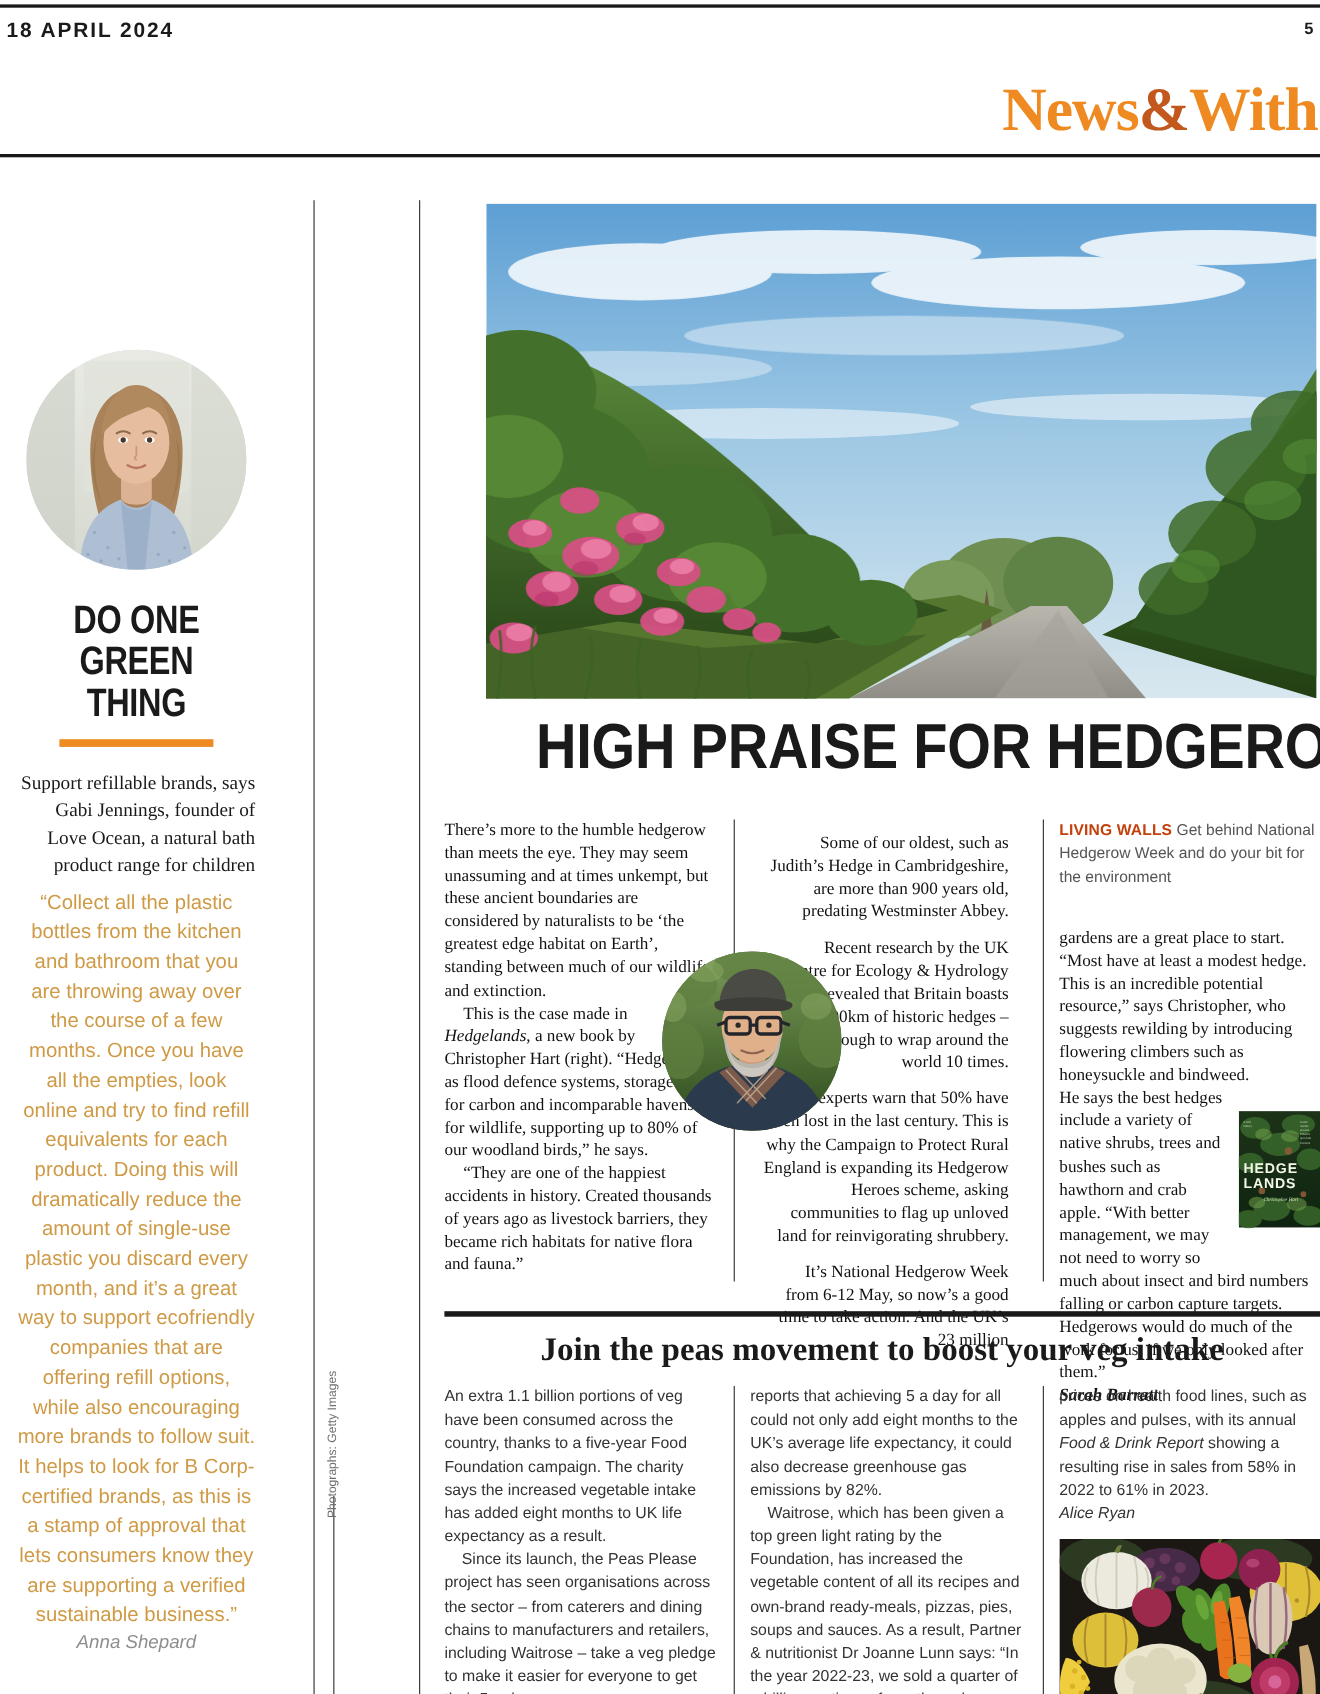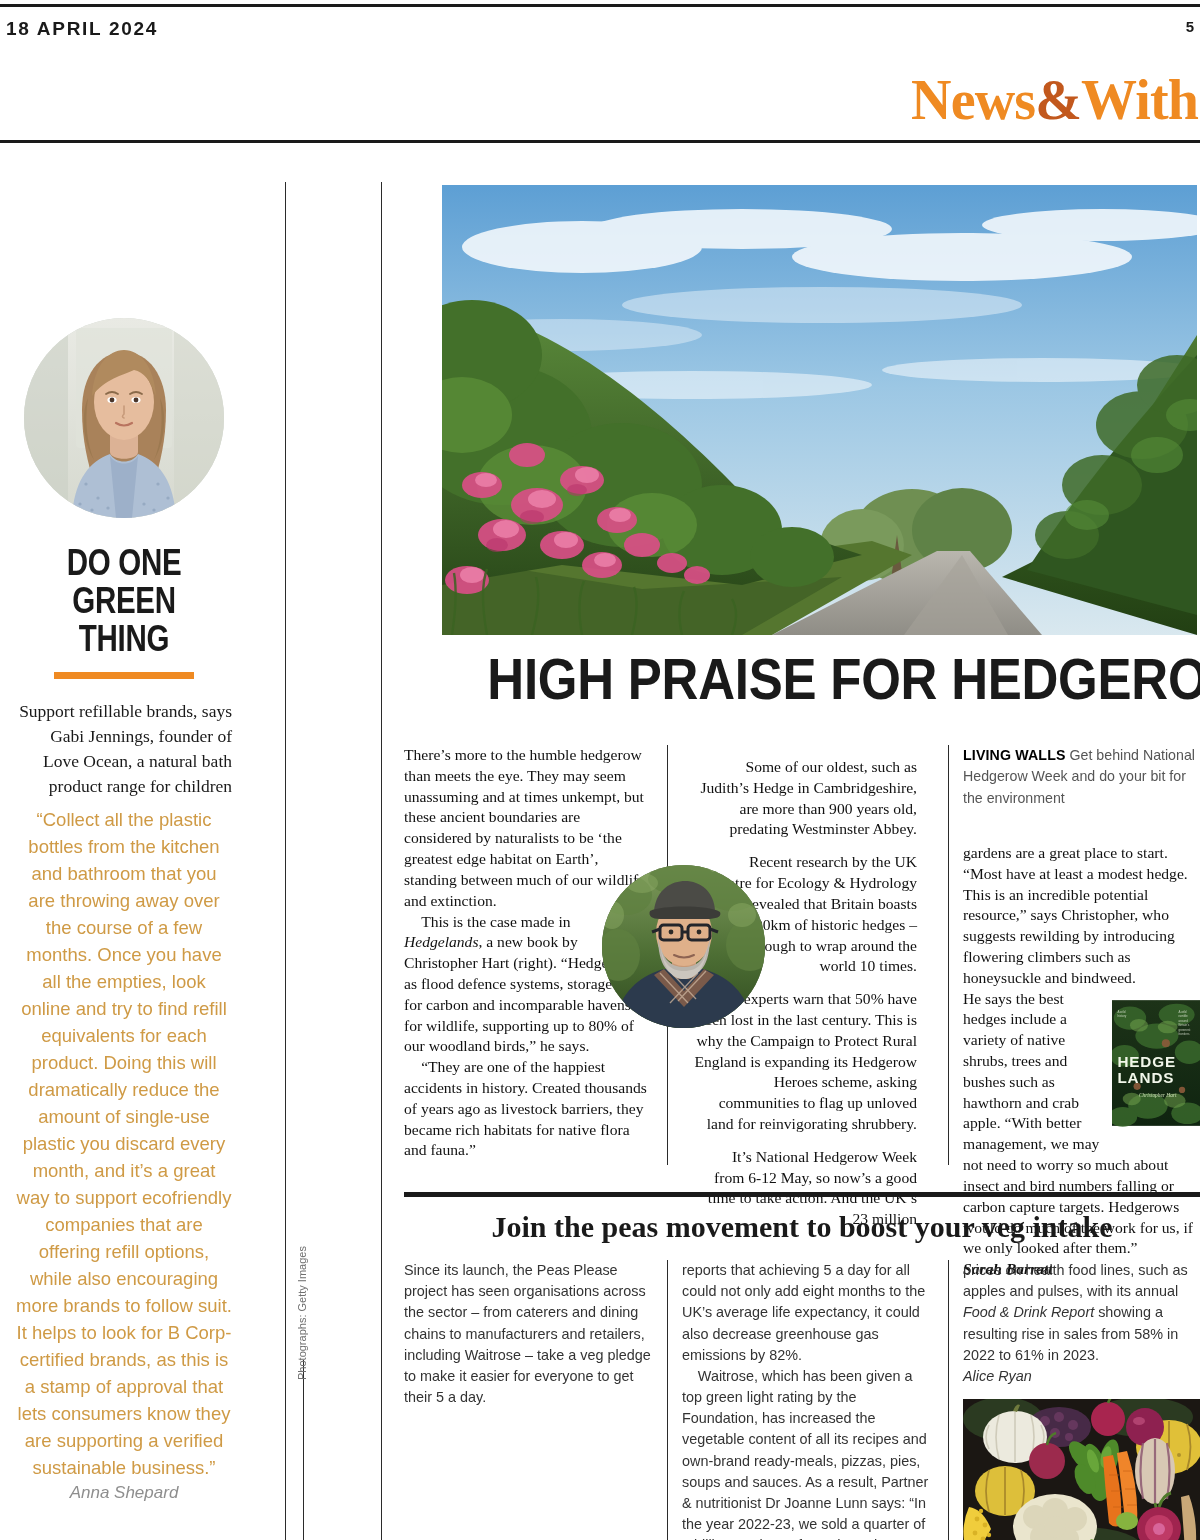--- a/index.html
+++ b/index.html
@@ -161,24 +161,24 @@
     overflow:hidden; z-index:5; background:#4a5e3a;
   }
   .portrait-circle svg{ display:block; width:100%; height:100%; }
 
   
   .living-walls{
     font-family:"Liberation Sans", sans-serif;
     font-size:14.2px; line-height:1.5; color:#555;
     margin-bottom:34px;
   }
-  .living-walls b{ color:#000000; font-weight:bold; letter-spacing:.01em;}
+  .living-walls b{ color:#c2410c; font-weight:bold; letter-spacing:.01em;}
 
   .book-cover{
-    float:right; width:88px; height:140px;
+    float:right; width:74px; height:140px;
     margin:4px 0 4px 10px; overflow:hidden;
     shape-outside:margin-box;
   }
   .book-cover svg{ display:block; width:100%; height:100%; }
 
   .author-sig{
     font-family:"Liberation Serif", serif;
     font-style:italic; font-weight:bold; font-size:15.6px;
   }
 
@@ -607,20 +607,21 @@
       <p>He says the best hedges include a variety of native shrubs, trees and bushes such as hawthorn and crab apple. “With better management, we may not need to worry so much about insect and bird numbers falling or carbon capture targets. Hedgerows would do much of the work for us, if we only looked after them.”</p>
       <div class="author-sig">Sarah Barratt</div>
     </div>
   </div>
 
   <div class="rule-peas"></div>
   <div class="headline-peas">Join the peas movement to boost your veg intake</div>
 
   <div class="cols-peas">
     <div class="pcol pcol-1">
+      <p>An extra 1.1 billion portions of veg have been consumed across the country, thanks to a five-year Food Foundation campaign. The charity says the increased vegetable intake has added eight months to UK life expectancy as a result.</p>
       <p>Since its launch, the Peas Please project has seen organisations across the sector – from caterers and dining chains to manufacturers and retailers, including Waitrose – take a veg pledge to make it easier for everyone to get their 5 a day.</p>
 
     </div>
     <div class="pcol pcol-2">
       <p>reports that achieving 5 a day for all could not only add eight months to the UK’s average life expectancy, it could also decrease greenhouse gas emissions by 82%.</p>
       <p>Waitrose, which has been given a top green light rating by the Foundation, has increased the vegetable content of all its recipes and own-brand ready-meals, pizzas, pies, soups and sauces. As a result, Partner &amp; nutritionist Dr Joanne Lunn says: “In the year 2022-23, we sold a quarter of a billion portions of veg through our meal solutions alone.”</p>
 
     </div>
     <div class="pcol pcol-3">
       <p><span>prices on health food lines, such as apples and pulses, with its annual </span><em>Food &amp; Drink Report</em><span> showing a resulting rise in sales from 58% in 2022 to 61% in 2023.</span></p>

